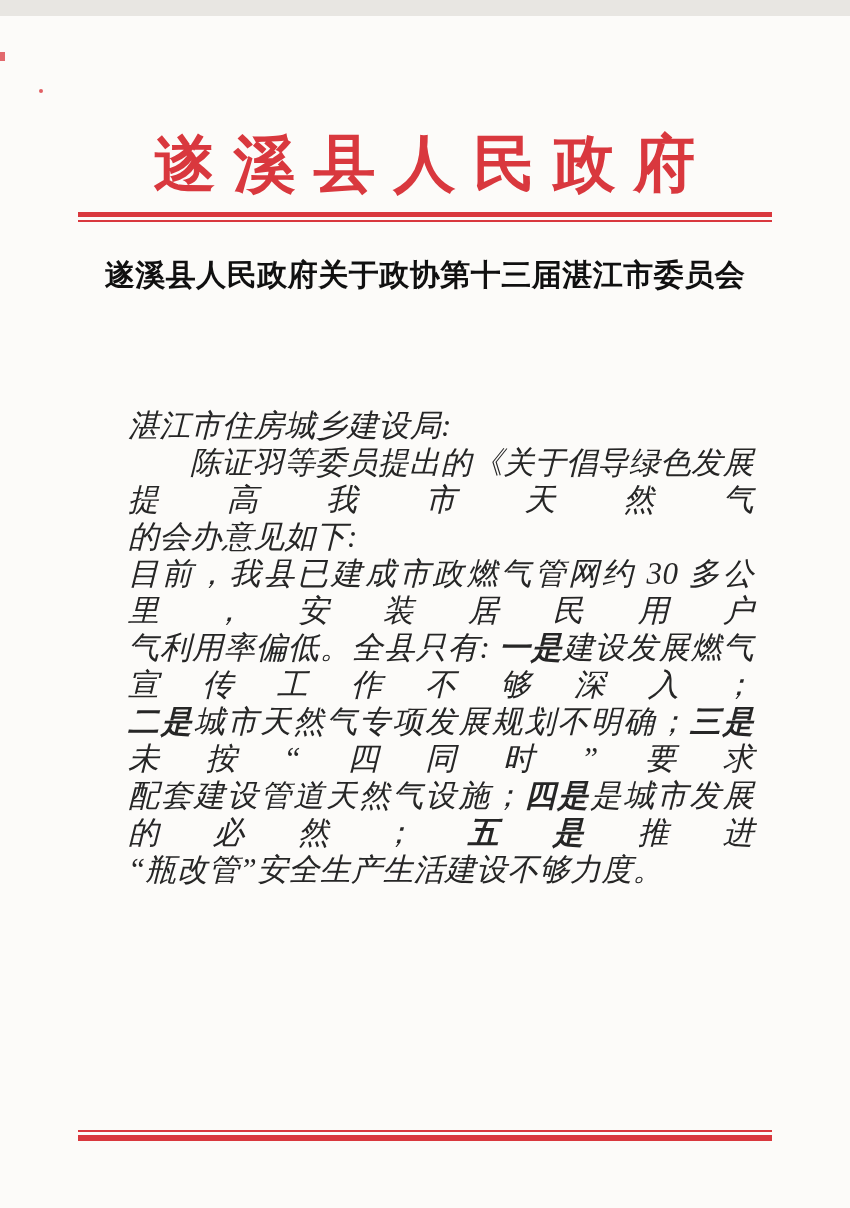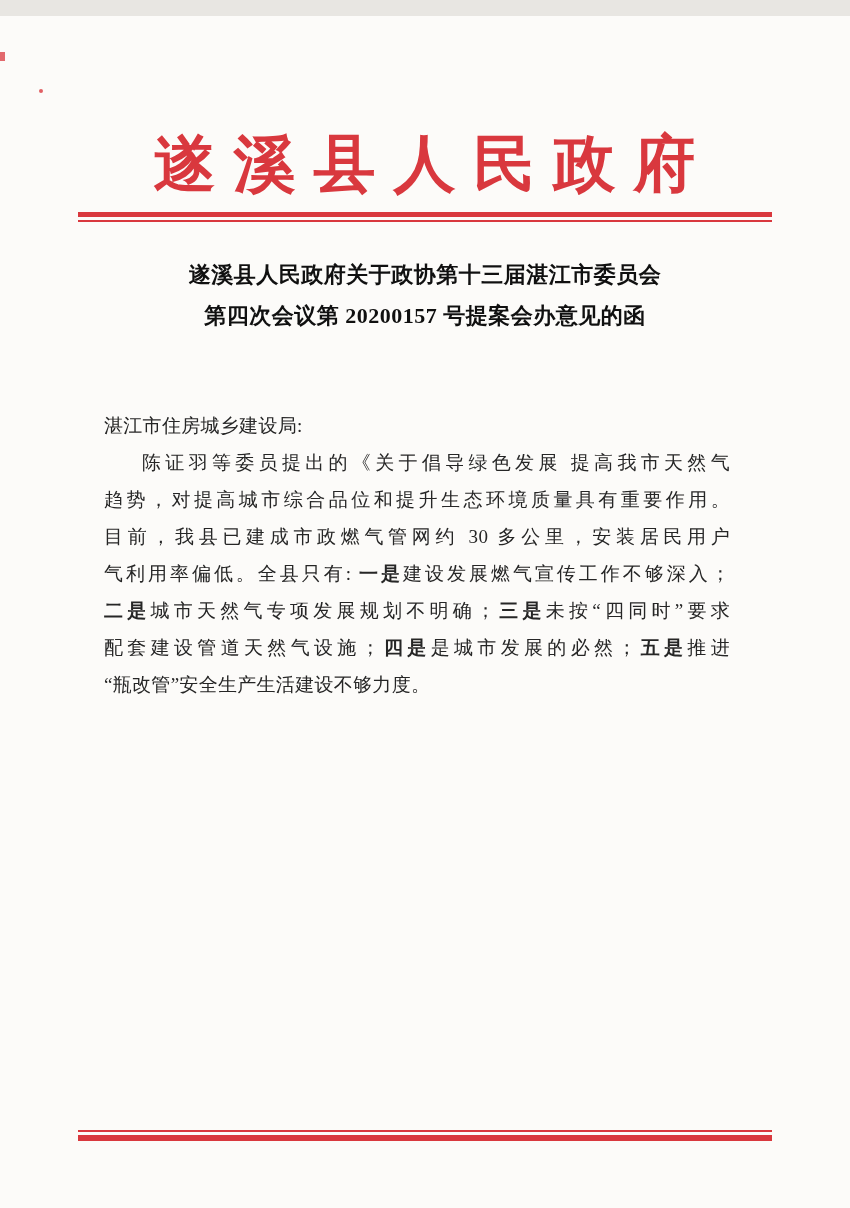--- a/index.html
+++ b/index.html
@@ -45,35 +45,36 @@
   .footer-rule .gap   { height: 3px; background: transparent !important; }
   .footer-rule .thick { height: 6px; }
   
   .doc-title {
     position: absolute;
     top: 238px;
     left: 60px;
     width: 730px;
     text-align: center;
     font-weight: 700;
-    font-size: 22px;
+    font-size: 30px;
     line-height: 41px;
     color: #101010;
     letter-spacing: 0.5px;
   }
   
   .doc-body {
     position: absolute;
     top: 391px;
-    left: 104px;
+    left: 128px;
     width: 626px;
-    font-size: 19px;
+    font-size: 31px;
     line-height: 37px;
     color: #262626;
     letter-spacing: 0.3px;
+    font-style: italic;
   }
   .doc-body .line {
     white-space: nowrap;
     text-align: left;
   }
   .doc-body .line.j {
     white-space: normal;
     text-align: justify;
     text-align-last: justify;
   }
@@ -94,27 +95,26 @@
   <div class="org-name accent-text" style="color: rgb(217, 56, 62);">遂 溪 县 人 民 政 府</div>
 
   <div class="rule header-rule">
     <div class="bar thick accent-bg" style="background: rgb(217, 56, 62);"></div>
     <div class="bar gap"></div>
     <div class="bar thin accent-bg" style="background: rgb(217, 56, 62);"></div>
   </div>
 
   <div class="doc-title">
     <div>遂溪县人民政府关于政协第十三届湛江市委员会</div>
-    <div>第四次会议第 20200157 号提案会办意见的函</div>
   </div>
 
   <div class="doc-body">
       <div class="line"><span>湛江市住房城乡建设局:</span></div>
       <div class="line j" style="text-indent: 2em;"><span>陈证羽等委员提出的《关于倡导绿色发展 提高我市天然气</span></div>
-      <div class="line j"><span>趋势，对提高城市综合品位和提升生态环境质量具有重要作用。</span></div>
+      <div class="line"><span>的会办意见如下:</span></div>
       <div class="line j"><span>目前，我县已建成市政燃气管网约 30 多公里，安装居民用户</span></div>
       <div class="line j"><span>气利用率偏低。全县只有: </span><span class="bold">一是</span><span>建设发展燃气宣传工作不够深入；</span></div>
       <div class="line j"><span class="bold">二是</span><span>城市天然气专项发展规划不明确；</span><span class="bold">三是</span><span>未按“四同时”要求</span></div>
       <div class="line j"><span>配套建设管道天然气设施；</span><span class="bold">四是</span><span>是城市发展的必然；</span><span class="bold">五是</span><span>推进</span></div>
       <div class="line"><span>“瓶改管”安全生产生活建设不够力度。</span></div>
       <div class="line j" style="text-indent: 2em;"></div>
     </div>
 
   <div class="rule footer-rule">
     <div class="bar thin accent-bg" style="background: rgb(217, 56, 62);"></div>

